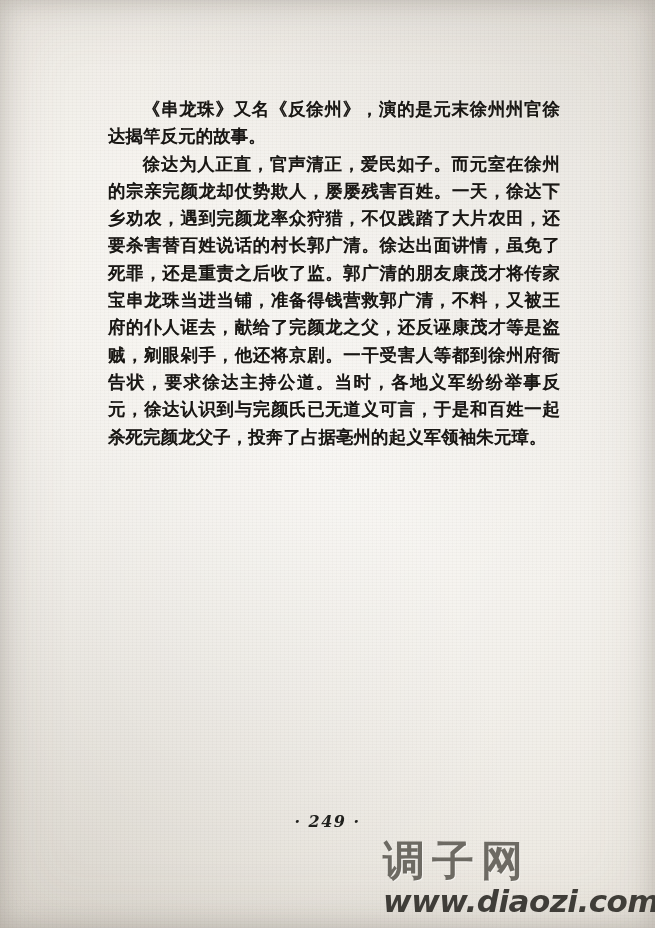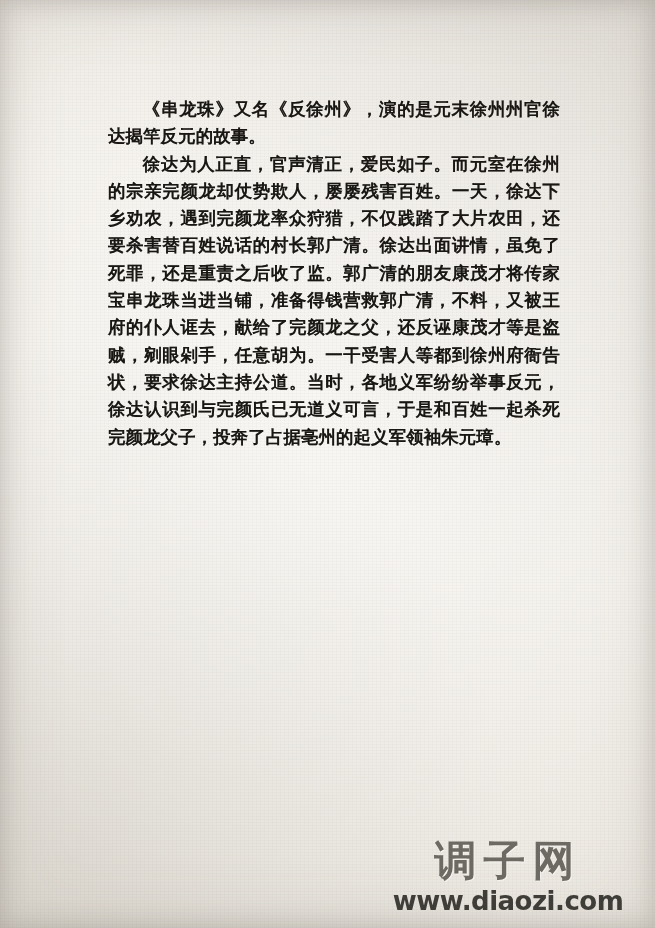--- a/index.html
+++ b/index.html
@@ -84,52 +84,53 @@
     color: #20201d;
     letter-spacing: 1.5px;
     z-index: 3;
   }
 
   #watermark {
     position: absolute;
     right: 22px;
     bottom: 12px;
     width: 250px;
-    text-align: center;
     z-index: 4;
     user-select: none;
   }
   #watermark .wm-cn {
     font-family: "DejaVu Sans", sans-serif;
     font-weight: 700;
     font-size: 42px;
     line-height: 48px;
     color: #6d6a63;
     letter-spacing: 7px;
     text-shadow: 1px 1px 0 rgba(255,255,255,0.5);
   }
   #watermark .wm-url {
     font-family: "DejaVu Sans", sans-serif;
     font-weight: 700;
-    font-size: 26px;
+    font-size: 31px;
     line-height: 30px;
     color: #3f3d38;
     letter-spacing: -0.5px;
     margin-top: 1px;
+    font-style: italic;
   }
 </style>
 </head>
 <body>
 
 <div id="page">
 
   <div id="content">
     <p class="para">《串龙珠》又名《反徐州》，演的是元末徐州州官徐达揭竿反元的故事。</p>
-    <p class="para">徐达为人正直，官声清正，爱民如子。而元室在徐州的宗亲完颜龙却仗势欺人，屡屡残害百姓。一天，徐达下乡劝农，遇到完颜龙率众狩猎，不仅践踏了大片农田，还要杀害替百姓说话的村长郭广清。徐达出面讲情，虽免了死罪，还是重责之后收了监。郭广清的朋友康茂才将传家宝串龙珠当进当铺，准备得钱营救郭广清，不料，又被王府的仆人诓去，献给了完颜龙之父，还反诬康茂才等是盗贼，剜眼剁手，任意胡为。一干受害人等都到徐州府衙告状，要求徐达主持公道。当时，各地义军纷纷举事反元，徐达认识到与完颜氏已无道义可言，于是和百姓一起杀死完颜龙父子，投奔了占据亳州的起义军领袖朱元璋。</p>
+    <p class="para">徐达为人正直，官声清正，爱民如子。而元室在徐州的宗亲完颜龙却仗势欺人，屡屡残害百姓。一天，徐达下乡劝农，遇到完颜龙率众狩猎，不仅践踏了大片农田，还要杀害替百姓说话的村长郭广清。徐达出面讲情，虽免了死罪，还是重责之后收了监。郭广清的朋友康茂才将传家宝串龙珠当进当铺，准备得钱营救郭广清，不料，又被王府的仆人诓去，献给了完颜龙之父，还反诬康茂才等是盗贼，剜眼剁手，他还将京剧。一干受害人等都到徐州府衙告状，要求徐达主持公道。当时，各地义军纷纷举事反元，徐达认识到与完颜氏已无道义可言，于是和百姓一起杀死完颜龙父子，投奔了占据亳州的起义军领袖朱元璋。</p>
   </div>
 
+  <div id="page-number">· 249 ·</div>
 
   <div id="watermark">
     <div class="wm-cn">调子网</div>
     <div class="wm-url">www.diaozi.com</div>
   </div>
 
 </div>
 
 </body></html>

